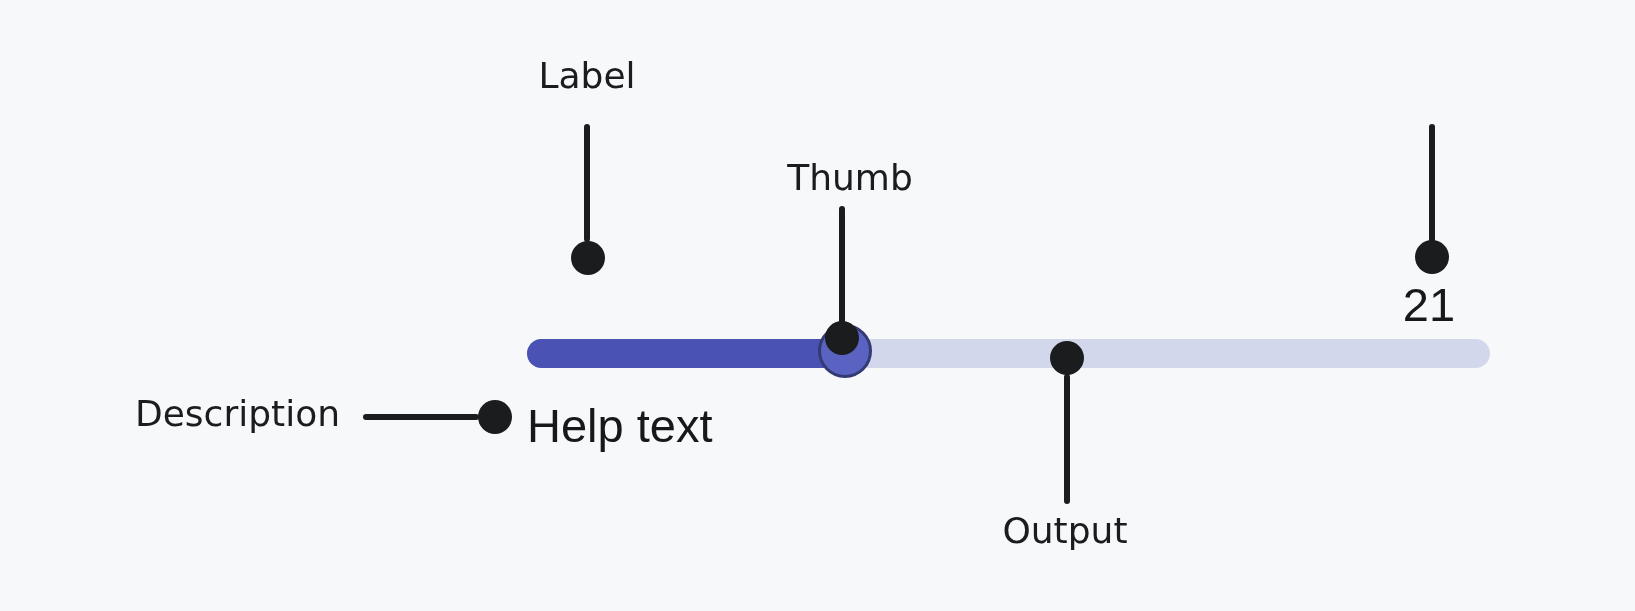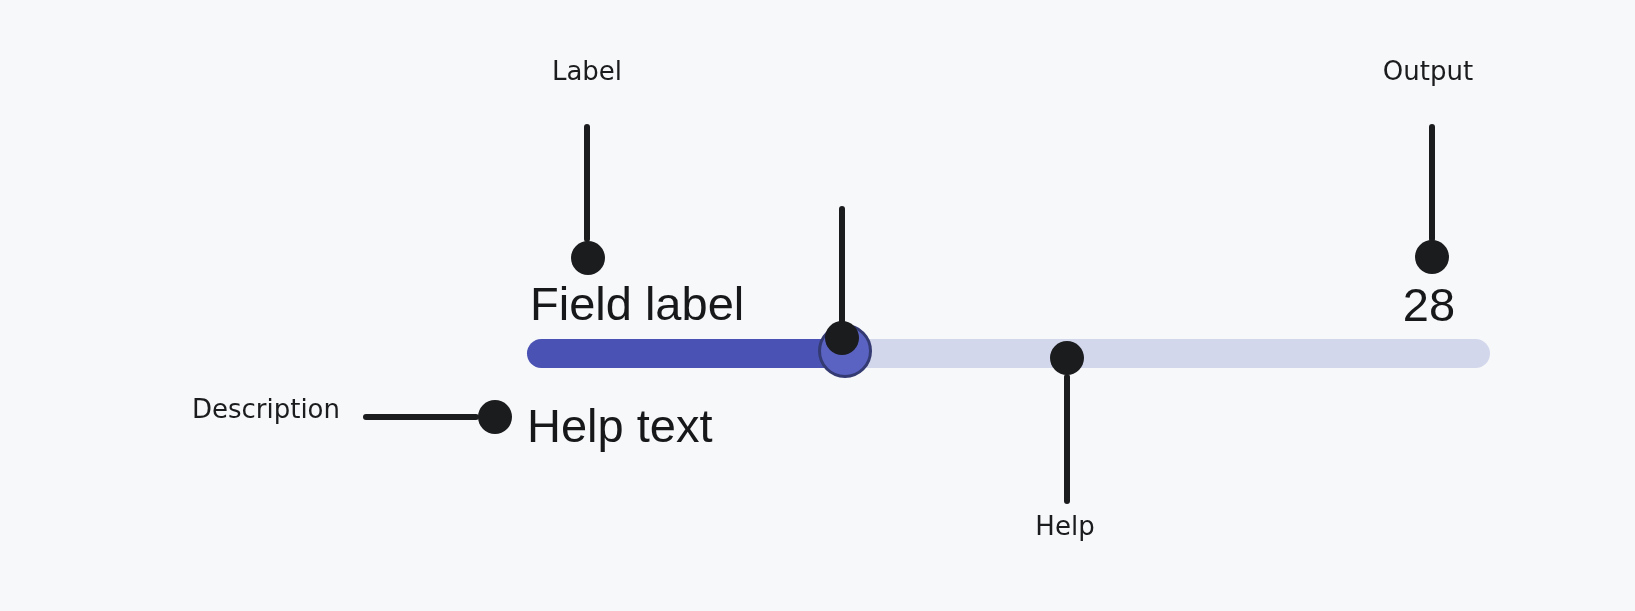--- a/index.html
+++ b/index.html
@@ -54,21 +54,21 @@
     box-sizing: border-box;
     border-radius: 50%;
     background: #5a63c2;
     border: 3px solid #343a72;
   }
 
   
   .ann-label {
     position: absolute;
     font-family: "DejaVu Sans", sans-serif;
-    font-size: 26px;
+    font-size: 36px;
     line-height: 1;
     color: #1b1c1e;
     white-space: nowrap;
   }
   .centered { transform: translateX(-50%); }
   .right-aligned { text-align: right; }
 
   .ann-line {
     position: absolute;
     background: #1b1c1e;
@@ -104,44 +104,43 @@
   
   .description-text { right: 1295px; top: 396px; text-align: center; }
   .description-line { left: 363px; top: 414px; width: 116px; height: 6px; }
   .description-dot  { left: 478px; top: 400px; }
 </style>
 </head>
 <body>
 
 <div class="stage">
 
-  <div class="comp-text field-label">Field label</div>
 
-  <div class="comp-text output-value">28</div>
+  <div class="comp-text output-value">21</div>
 
   <div class="track">
     <div class="track-fill"></div>
   </div>
 
   <div class="thumb"></div>
 
   <div class="comp-text help-text">Help text</div>
 
   <div class="ann-label centered label-text">Label</div>
   <div class="ann-line label-line"></div>
   <div class="ann-dot label-dot"></div>
 
+  <div class="ann-label centered thumb-text">Thumb</div>
   <div class="ann-line thumb-line"></div>
   <div class="ann-dot thumb-dot"></div>
 
-  <div class="ann-label centered output-text">Output</div>
   <div class="ann-line output-line"></div>
   <div class="ann-dot output-dot"></div>
 
   <div class="ann-dot track-dot"></div>
   <div class="ann-line track-line"></div>
-  <div class="ann-label centered track-text">Help</div>
+  <div class="ann-label centered track-text">Output</div>
 
   <div class="ann-label right-aligned description-text">Description</div>
   <div class="ann-line description-line"></div>
   <div class="ann-dot description-dot"></div>
 
 </div>
 
 </body></html>

